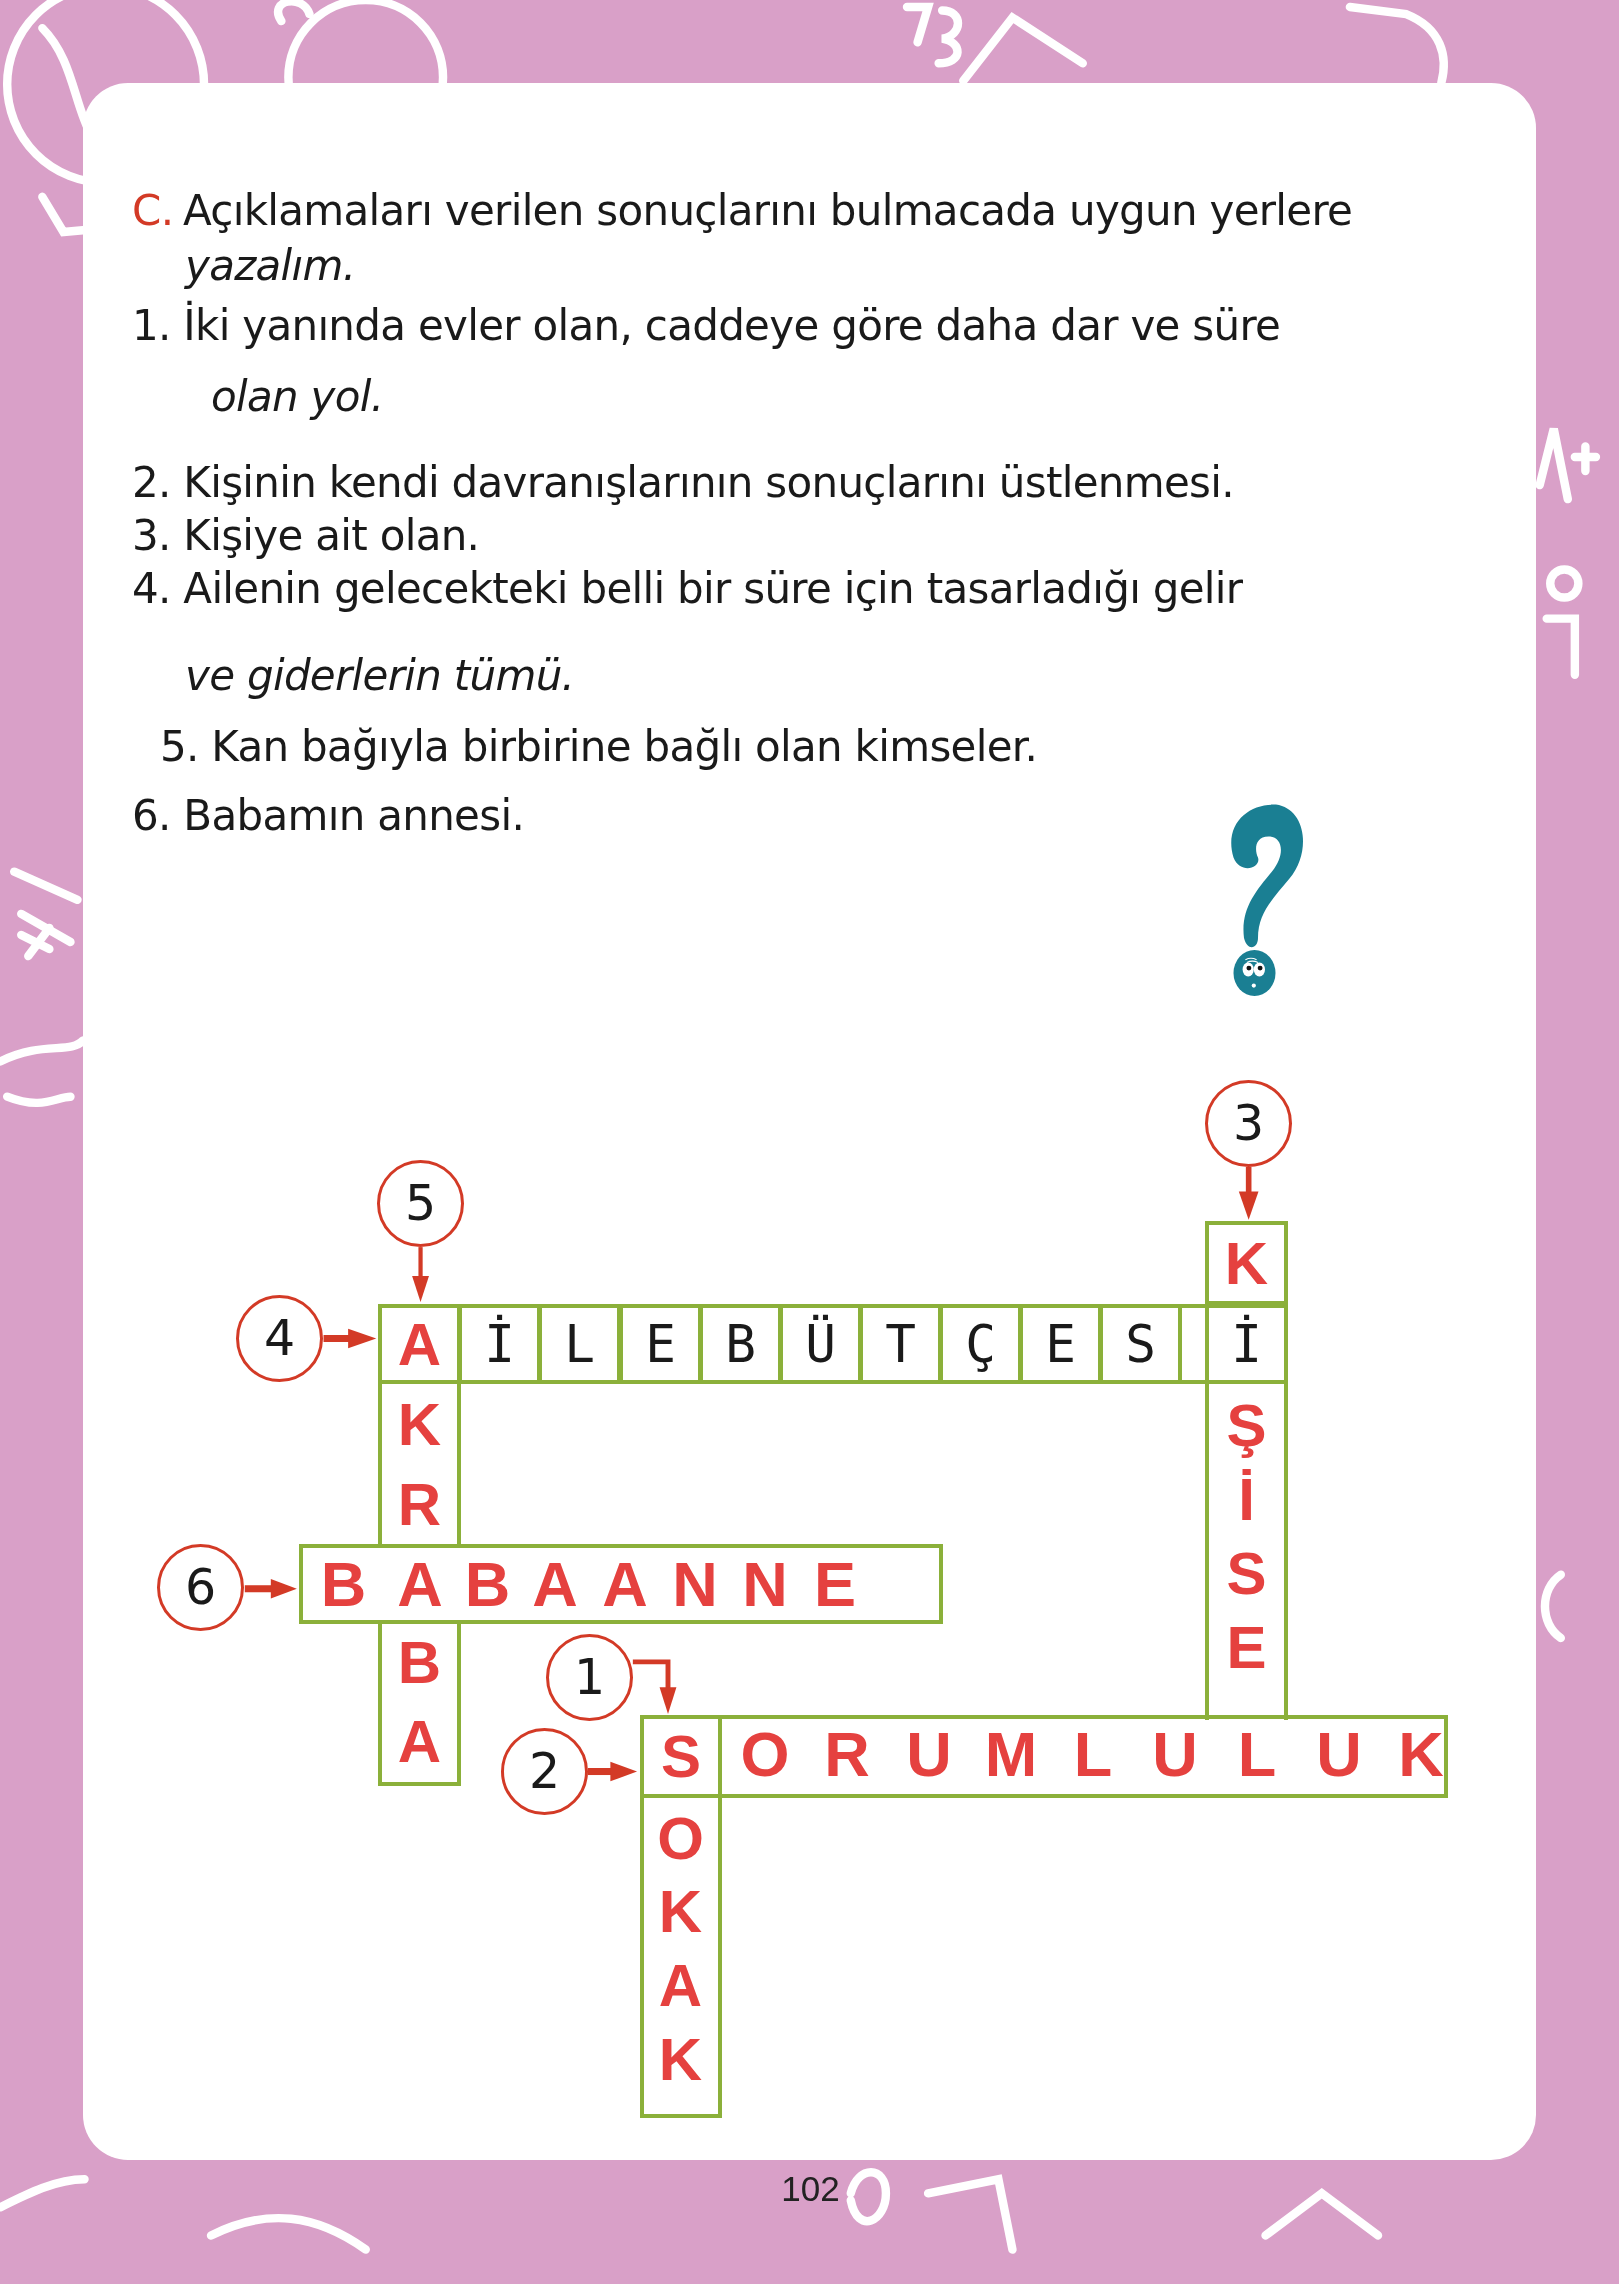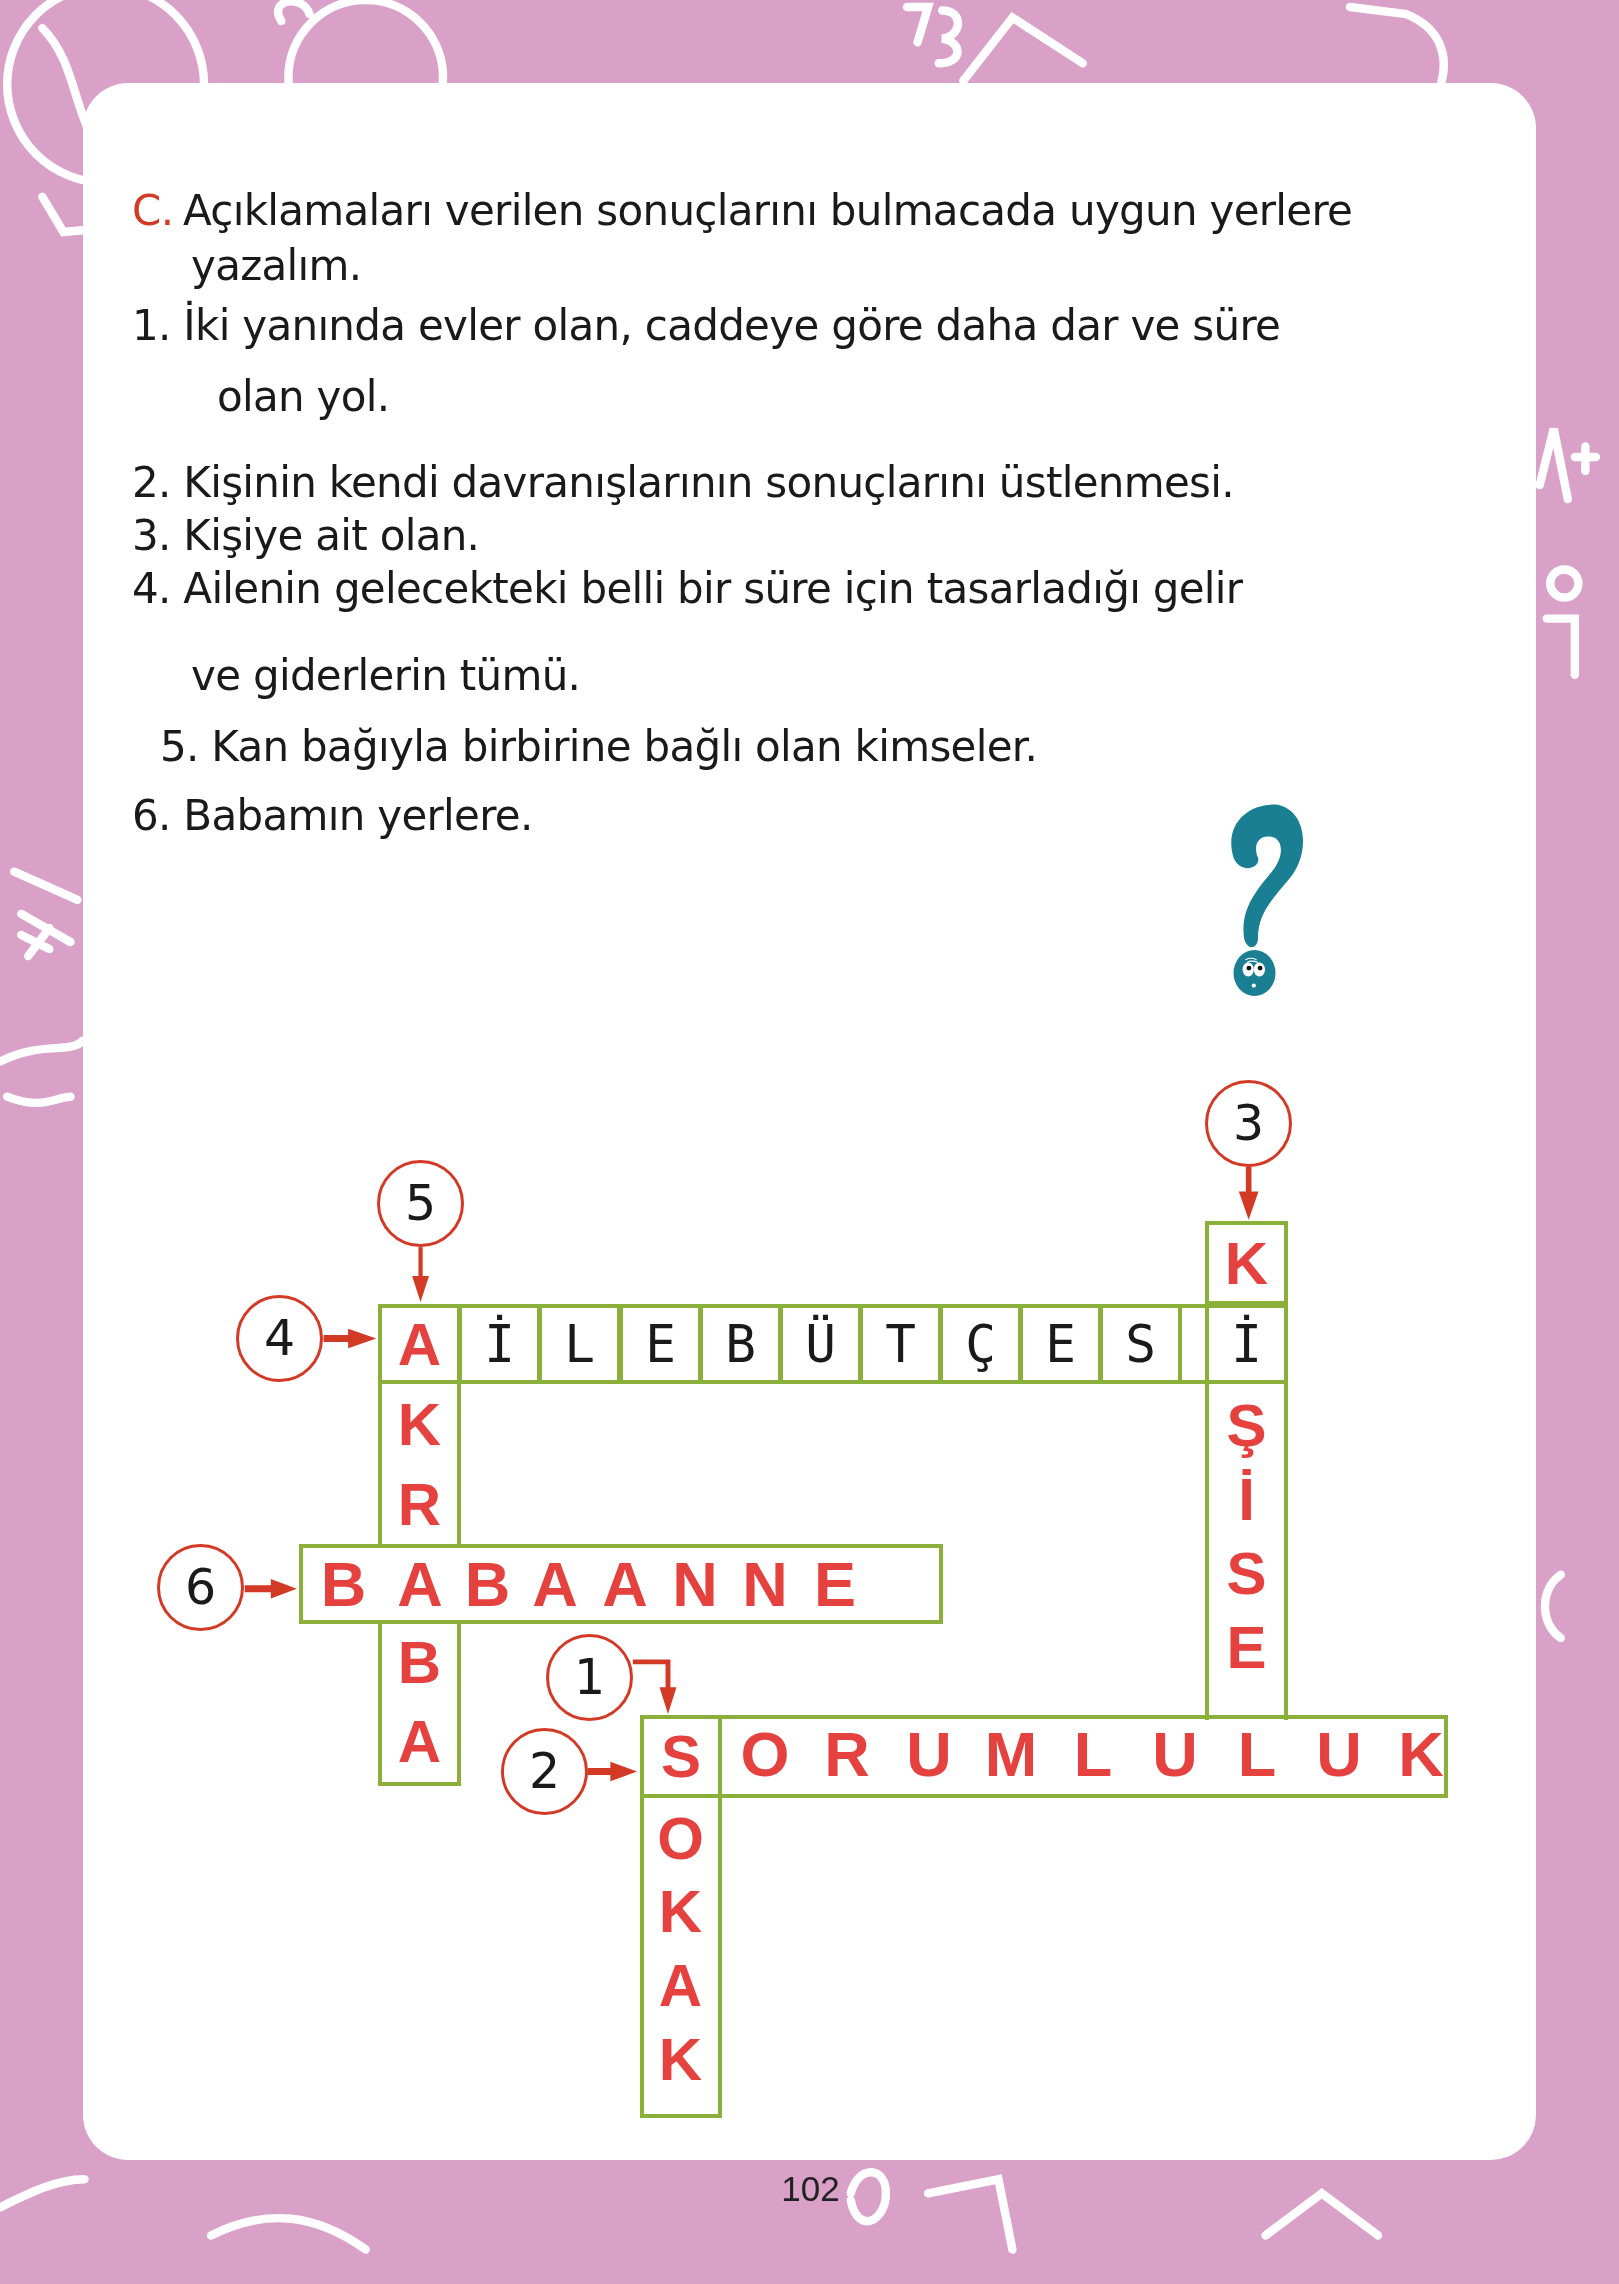--- a/index.html
+++ b/index.html
@@ -12,21 +12,21 @@
   .card {
     position:absolute; left:83px; top:83px; width:1453px; height:2077px;
     background:#ffffff; border-radius:45px;
   }
   .instructions {
     position:absolute; left:132px; top:176px; width:1336px;
     font-family:"DejaVu Sans", sans-serif; font-size:42px; color:#1a1a1a;
     line-height:70px; letter-spacing:-0.7px;
   }
   .instr-line { position:absolute; left:0; white-space:nowrap; }
-  .instr-line.indent { left:59px; }
+  .instr-line.indent { left:53px;font-style:italic; }
   .letter-c { color:#D33A26; margin-right:9.8px; }
   .qmark { position:absolute; left:1216px; top:794px; width:91px; height:204px; }
   .grid-area { position:absolute; left:0; top:0; width:1620px; height:2284px; }
   .cell {
     position:absolute; box-sizing:border-box;
     border:4.2px solid #8BB03A; background:#fff;
     display:flex; align-items:center; justify-content:center;
     font-family:"Liberation Sans", sans-serif; font-weight:bold;
     color:#E5413F; font-size:60px;
   }
@@ -131,21 +131,21 @@
   <div class="instr-line" style="top:378px;">
     <span>4.</span> <span>Ailenin gelecekteki belli bir süre için tasarladığı gelir</span>
   </div>
   <div class="instr-line indent" style="top:465px;">ve giderlerin tümü.</div>
 
   <div class="instr-line" style="top:536px;margin-left:28px;">
     <span>5.</span> <span>Kan bağıyla birbirine bağlı olan kimseler.</span>
   </div>
 
   <div class="instr-line" style="top:605px;">
-    <span>6.</span> <span>Babamın yerlere.</span>
+    <span>6.</span> <span>Babamın annesi.</span>
   </div>
 </div>
 
 <svg class="qmark" viewBox="0 0 130 290">
   <path d="M25 90 C10 40 50 10 90 15 C130 25 135 85 105 120 C80 150 60 170 60 205 C60 220 45 225 40 205 C35 165 55 140 80 110 C100 85 95 60 75 60 C55 60 55 80 60 90 C65 105 35 115 25 90 Z" fill="#1A7F93"></path>
   <ellipse cx="55" cy="255" rx="30" ry="33" fill="#1A7F93"></ellipse>
   <ellipse cx="46" cy="250" rx="8" ry="10" fill="#fff"></ellipse>
   <ellipse cx="62" cy="250" rx="8" ry="10" fill="#fff"></ellipse>
   <circle cx="47" cy="248" r="3.5" fill="#111"></circle>
   <circle cx="63" cy="248" r="3.5" fill="#111"></circle>

